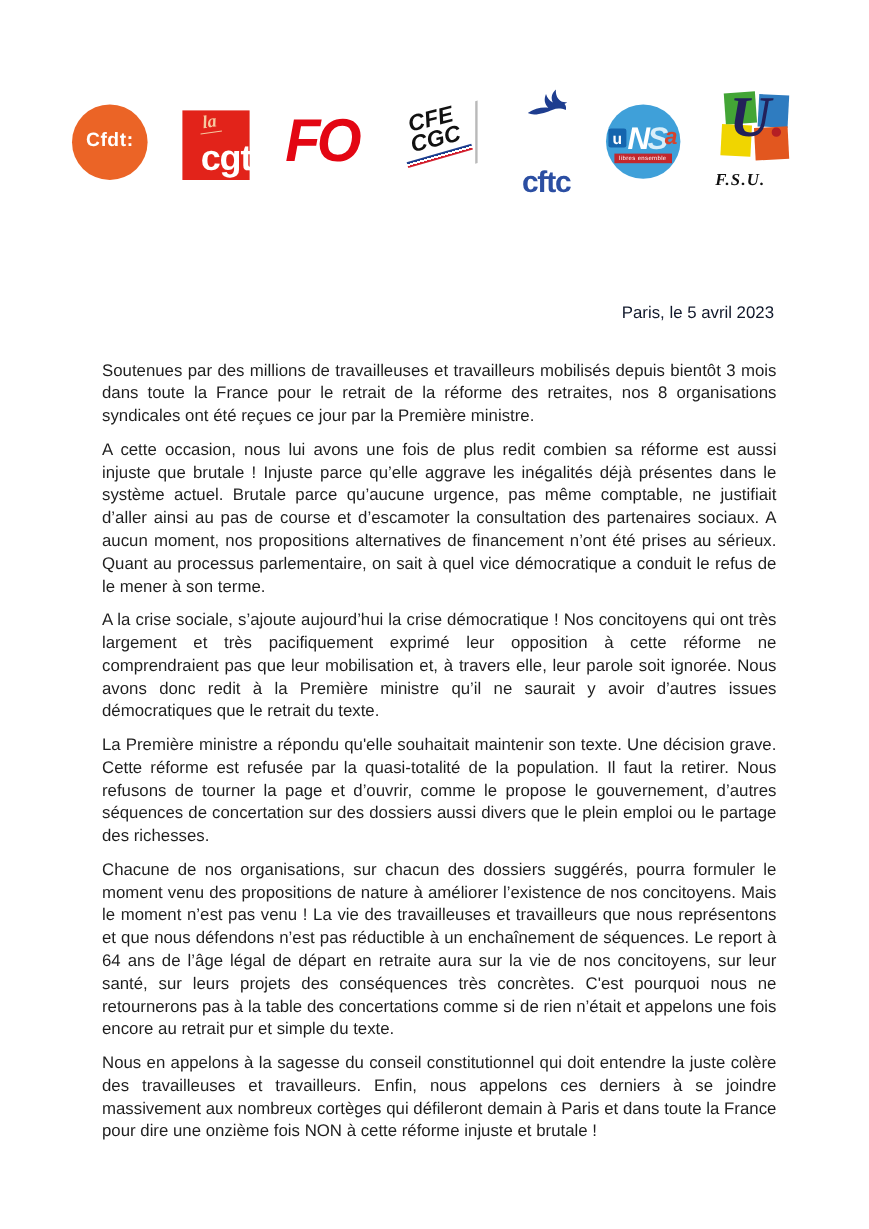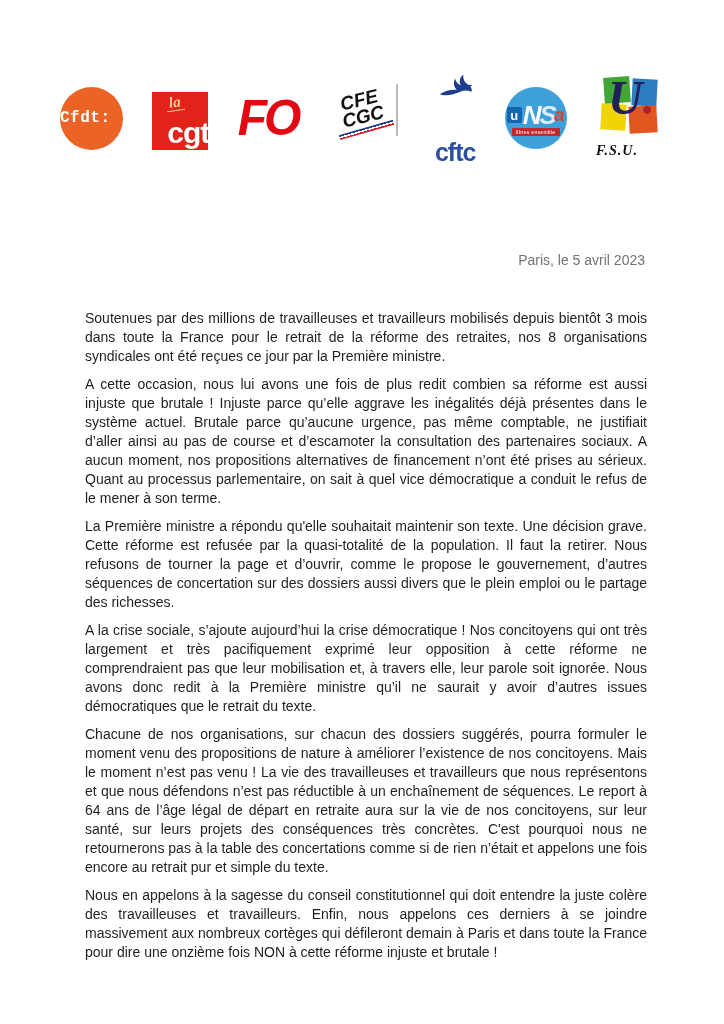--- a/index.html
+++ b/index.html
@@ -17,21 +17,21 @@
   .logo-band {
     position:absolute; top:72px; left:60px; width:606px; height:92px;
     display:flex; align-items:center; justify-content:space-between;
   }
   .logo { display:flex; flex-direction:column; align-items:center; justify-content:center; }
 
   
   .cfdt-circle {
     width:63px; height:63px; border-radius:50%;
     background:#EB6426;
-    display:flex; align-items:center; font-family:Liberation Mono, monospace;
+    display:flex; align-items:center; justify-content:center;
   }
   .cfdt-circle span { color:#fff; font-weight:bold; font-size:16px; letter-spacing:.5px; }
 
   
   .cgt-box {
     position:relative; width:56px; height:58px; background:#E2231A; margin-top:6px;
   }
   .cgt-la {
     position:absolute; top:3px; left:14px;
     font-family:"Liberation Serif", serif; font-style:italic; font-weight:bold;
@@ -122,24 +122,24 @@
   .fsu-u .dot { color:#B41F24; }
   .fsu-caption {
     position:absolute; bottom:2px; left:0; width:100%;
     font-family:"Liberation Serif", serif; font-weight:bold; font-style:italic;
     font-size:14px; color:#111; letter-spacing:1px;
   }
 
   
   .date-line {
     position:absolute; top:252px; left:85px; width:560px;
-    text-align:right; font-size:14px; color:#737373;
+    text-align:right; font-size:14px; color:#0f172a;
   }
   .content {
-    position:absolute; top:309px; left:85px; width:562px;
+    position:absolute; top:299px; left:85px; width:562px;
     color:#1f1f1f;
   }
   .content p {
     font-size:14px; line-height:19px; text-align:justify;
     margin-bottom:9px;
   }
 </style>
 </head>
 <body>
 
@@ -209,19 +209,19 @@
       </div>
     </div>
 
   </div>
 
   <div class="date-line">Paris, le 5 avril 2023</div>
 
   <div class="content">
     <p>Soutenues par des millions de travailleuses et travailleurs mobilisés depuis bientôt 3 mois dans toute la France pour le retrait de la réforme des retraites, nos 8 organisations syndicales ont été reçues ce jour par la Première ministre.</p>
     <p>A cette occasion, nous lui avons une fois de plus redit combien sa réforme est aussi injuste que brutale ! Injuste parce qu’elle aggrave les inégalités déjà présentes dans le système actuel. Brutale parce qu’aucune urgence, pas même comptable, ne justifiait d’aller ainsi au pas de course et d’escamoter la consultation des partenaires sociaux. A aucun moment, nos propositions alternatives de financement n’ont été prises au sérieux. Quant au processus parlementaire, on sait à quel vice démocratique a conduit le refus de le mener à son terme.</p>
+    <p>A la crise sociale, s’ajoute aujourd’hui la crise démocratique ! Nos concitoyens qui ont très largement et très pacifiquement exprimé leur opposition à cette réforme ne comprendraient pas que leur mobilisation et, à travers elle, leur parole soit ignorée. Nous avons donc redit à la Première ministre qu’il ne saurait y avoir d’autres issues démocratiques que le retrait du texte.</p>
     <p>La Première ministre a répondu qu'elle souhaitait maintenir son texte. Une décision grave. Cette réforme est refusée par la quasi-totalité de la population. Il faut la retirer. Nous refusons de tourner la page et d’ouvrir, comme le propose le gouvernement, d’autres séquences de concertation sur des dossiers aussi divers que le plein emploi ou le partage des richesses.</p>
-    <p>A la crise sociale, s’ajoute aujourd’hui la crise démocratique ! Nos concitoyens qui ont très largement et très pacifiquement exprimé leur opposition à cette réforme ne comprendraient pas que leur mobilisation et, à travers elle, leur parole soit ignorée. Nous avons donc redit à la Première ministre qu’il ne saurait y avoir d’autres issues démocratiques que le retrait du texte.</p>
     <p>Chacune de nos organisations, sur chacun des dossiers suggérés, pourra formuler le moment venu des propositions de nature à améliorer l’existence de nos concitoyens. Mais le moment n’est pas venu ! La vie des travailleuses et travailleurs que nous représentons et que nous défendons n’est pas réductible à un enchaînement de séquences. Le report à 64 ans de l’âge légal de départ en retraite aura sur la vie de nos concitoyens, sur leur santé, sur leurs projets des conséquences très concrètes. C'est pourquoi nous ne retournerons pas à la table des concertations comme si de rien n’était et appelons une fois encore au retrait pur et simple du texte.</p>
     <p>Nous en appelons à la sagesse du conseil constitutionnel qui doit entendre la juste colère des travailleuses et travailleurs. Enfin, nous appelons ces derniers à se joindre massivement aux nombreux cortèges qui défileront demain à Paris et dans toute la France pour dire une onzième fois NON à cette réforme injuste et brutale !</p>
   </div>
 
 </div>
 
 </body></html>

